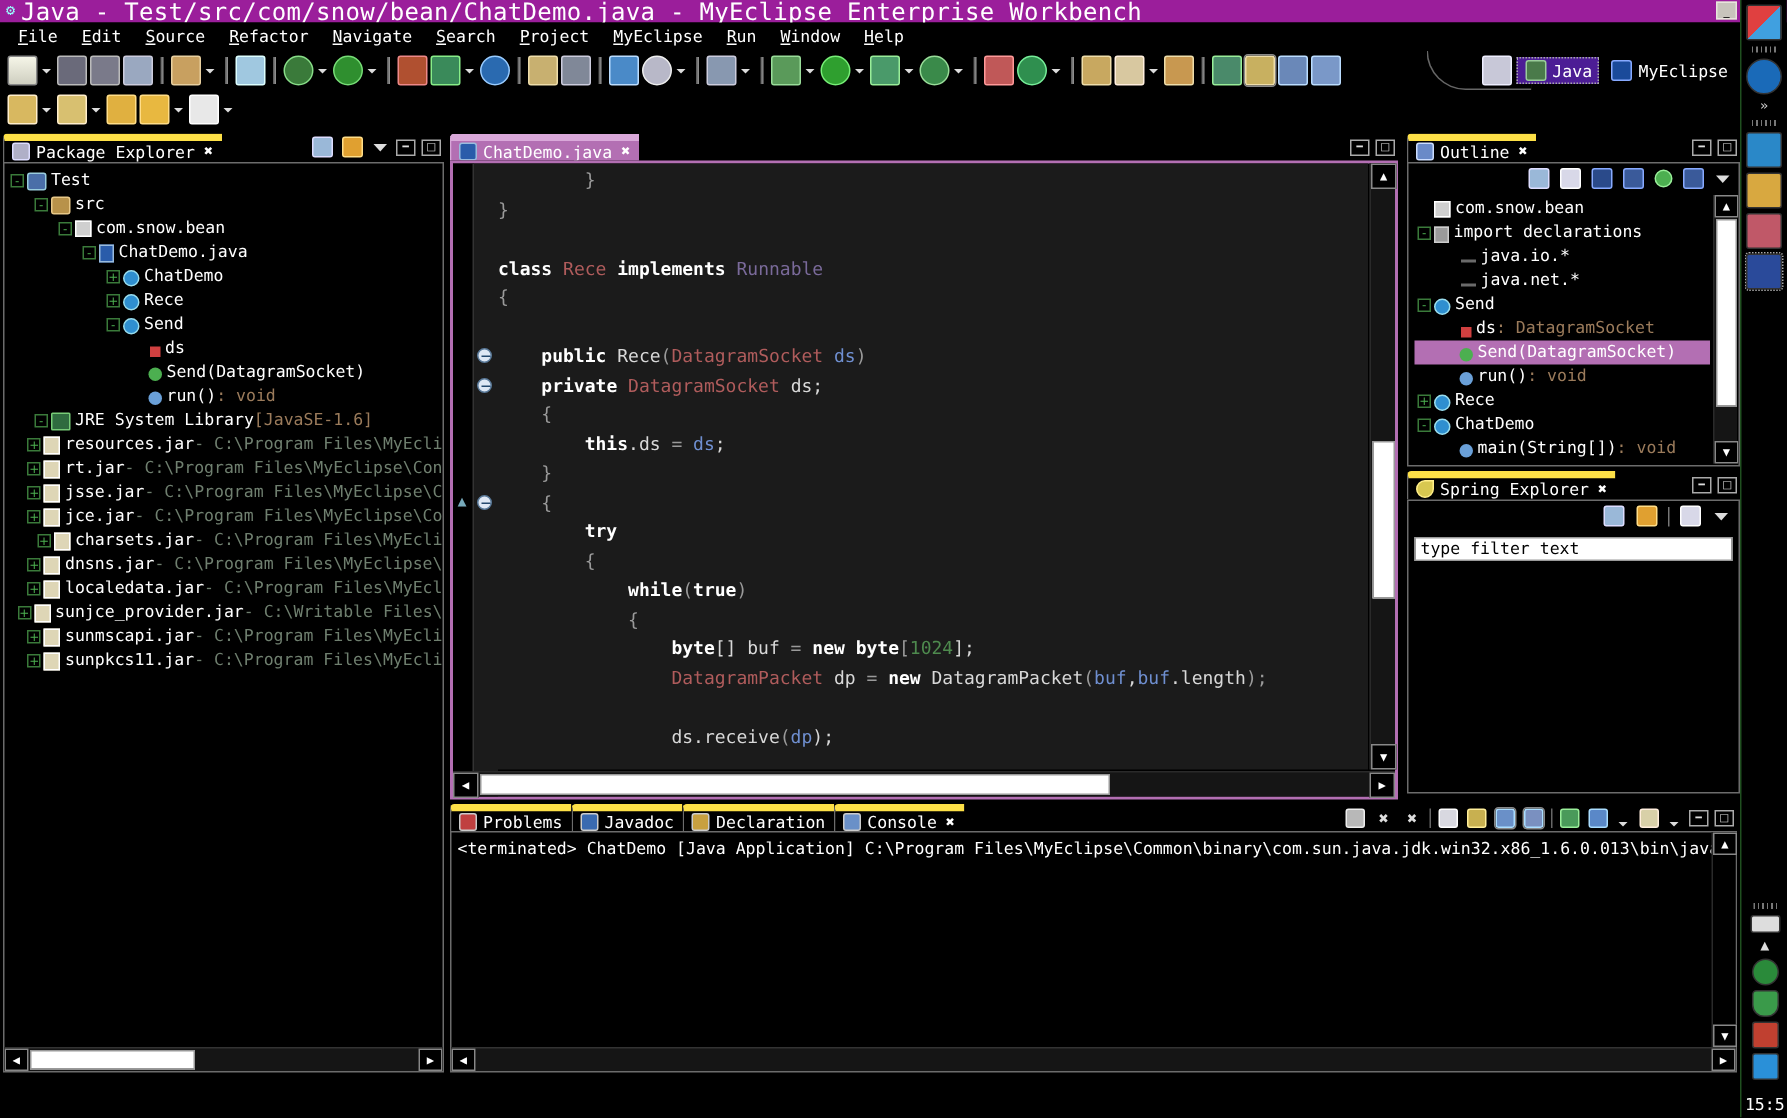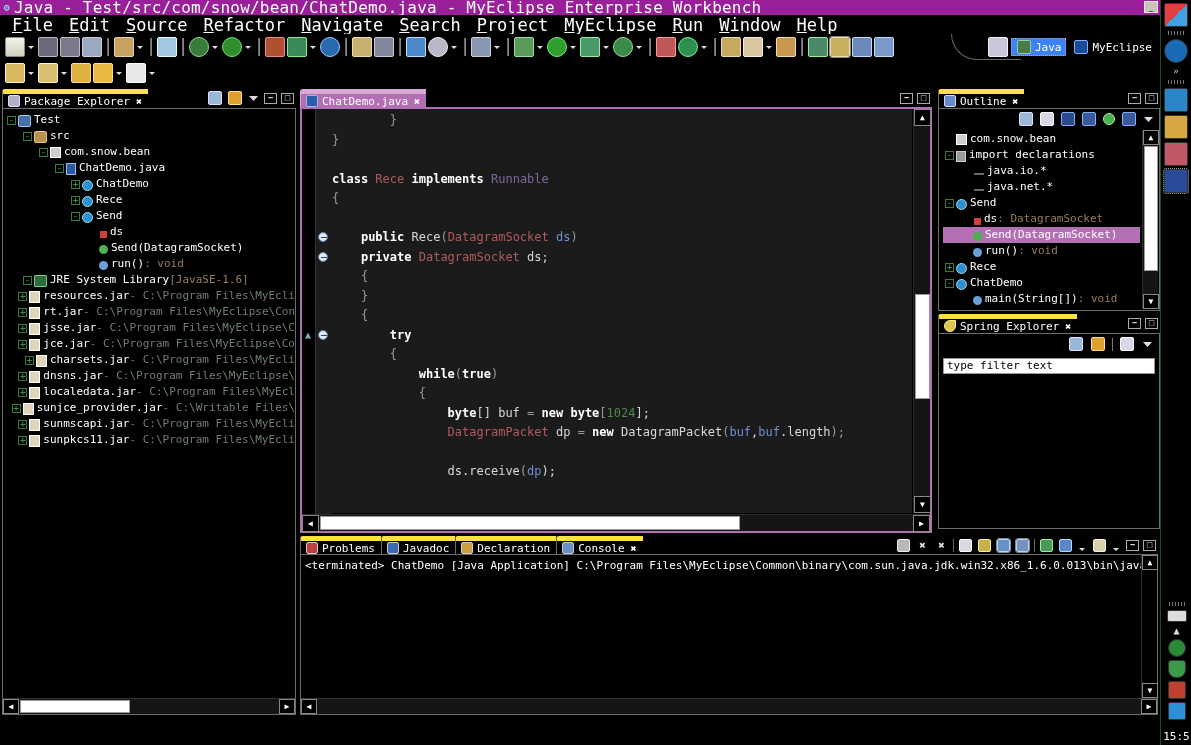--- a/index.html
+++ b/index.html
@@ -24,21 +24,21 @@
     font-size: 8px; line-height: 12px; text-align: center;
     border: 1px solid #e8e4dc; font-family: "DejaVu Sans", sans-serif;
   }
 
   
   .menubar {
     position: absolute; left: 0; top: 15px; width: 1191px; height: 19px;
     background: #000; display: flex; align-items: center; padding-left: 4px;
   }
   .menu-item {
-    padding: 2px 8px; font-size: 17px; color: #fff; white-space: nowrap;
+    padding: 2px 8px; font-size: 11px; color: #fff; white-space: nowrap;
     font-family: "DejaVu Sans Mono", monospace;
   }
   .menu-item:first-letter { text-decoration: underline; }
 
   
   .toolbar {
     position: absolute; left: 0; width: 1191px; height: 26px;
     background: #000; display: flex; align-items: center; padding-left: 4px;
   }
   .toolbar.row1 { top: 34px; }
@@ -63,21 +63,21 @@
 
   
   .persp {
     position: absolute; right: 34px; top: 36px; height: 22px;
     display: flex; align-items: center; gap: 2px;
   }
   .persp-btn {
     display: flex; align-items: center; gap: 3px; padding: 1px 4px;
     font-size: 11px; color: #fff; border: 1px solid transparent;
   }
-  .persp-btn.active { border: 1px dotted #aaa; background: #3b82f6; }
+  .persp-btn.active { border: 1px dotted #aaa; background: #4c1d95; }
   .persp-curve {
     position: absolute; right: 170px; top: 34px; width: 70px; height: 26px;
     border-bottom-left-radius: 26px; border-left: 1px solid #666; border-bottom: 1px solid #666;
     pointer-events: none;
   }
 
   
   .panel { position: absolute; background: #000; }
   .panel-tabs {
     height: 20px; display: flex; align-items: flex-end; position: relative;
@@ -542,20 +542,21 @@
       <div class="ed-code" id="ed-code">
           <div class="cline">        <span class="punct">}</span></div>
           <div class="cline"><span class="punct">}</span></div>
           <div class="cline"></div>
           <div class="cline"><span class="kw">class </span><span class="cls">Rece</span><span class="plain"> </span><span class="kw">implements </span><span class="iface">Runnable</span></div>
           <div class="cline"><span class="punct">{</span></div>
           <div class="cline"></div>
           <div class="cline">    <span class="kw">public </span><span class="plain">Rece</span><span class="punct">(</span><span class="cls">DatagramSocket</span><span class="plain"> </span><span class="var">ds</span><span class="punct">)</span></div>
           <div class="cline">    <span class="kw">private </span><span class="cls">DatagramSocket</span><span class="plain"> ds;</span></div>
           <div class="cline">    <span class="punct">{</span></div>
+          <div class="cline">        <span class="kw">this</span><span class="plain">.ds </span><span class="punct">= </span><span class="var">ds</span><span class="plain">;</span></div>
           <div class="cline">    <span class="punct">}</span></div>
           <div class="cline">    <span class="punct">{</span></div>
           <div class="cline">        <span class="kw">try</span></div>
           <div class="cline">        <span class="punct">{</span></div>
           <div class="cline">            <span class="kw">while</span><span class="punct">(</span><span class="kw">true</span><span class="punct">)</span></div>
           <div class="cline">            <span class="punct">{</span></div>
           <div class="cline">                <span class="kw">byte</span><span class="plain">[] buf </span><span class="punct">= </span><span class="kw">new byte</span><span class="punct">[</span><span class="num">1024</span><span class="plain">];</span></div>
           <div class="cline">                <span class="cls">DatagramPacket</span><span class="plain"> dp </span><span class="punct">= </span><span class="kw">new </span><span class="plain">DatagramPacket</span><span class="punct">(</span><span class="var">buf</span><span class="plain">,</span><span class="var">buf</span><span class="plain">.length</span><span class="punct">);</span></div>
           <div class="cline">                </div>
           <div class="cline">                <span class="plain">ds</span><span class="plain">.receive</span><span class="punct">(</span><span class="var">dp</span><span class="plain">);</span></div>

